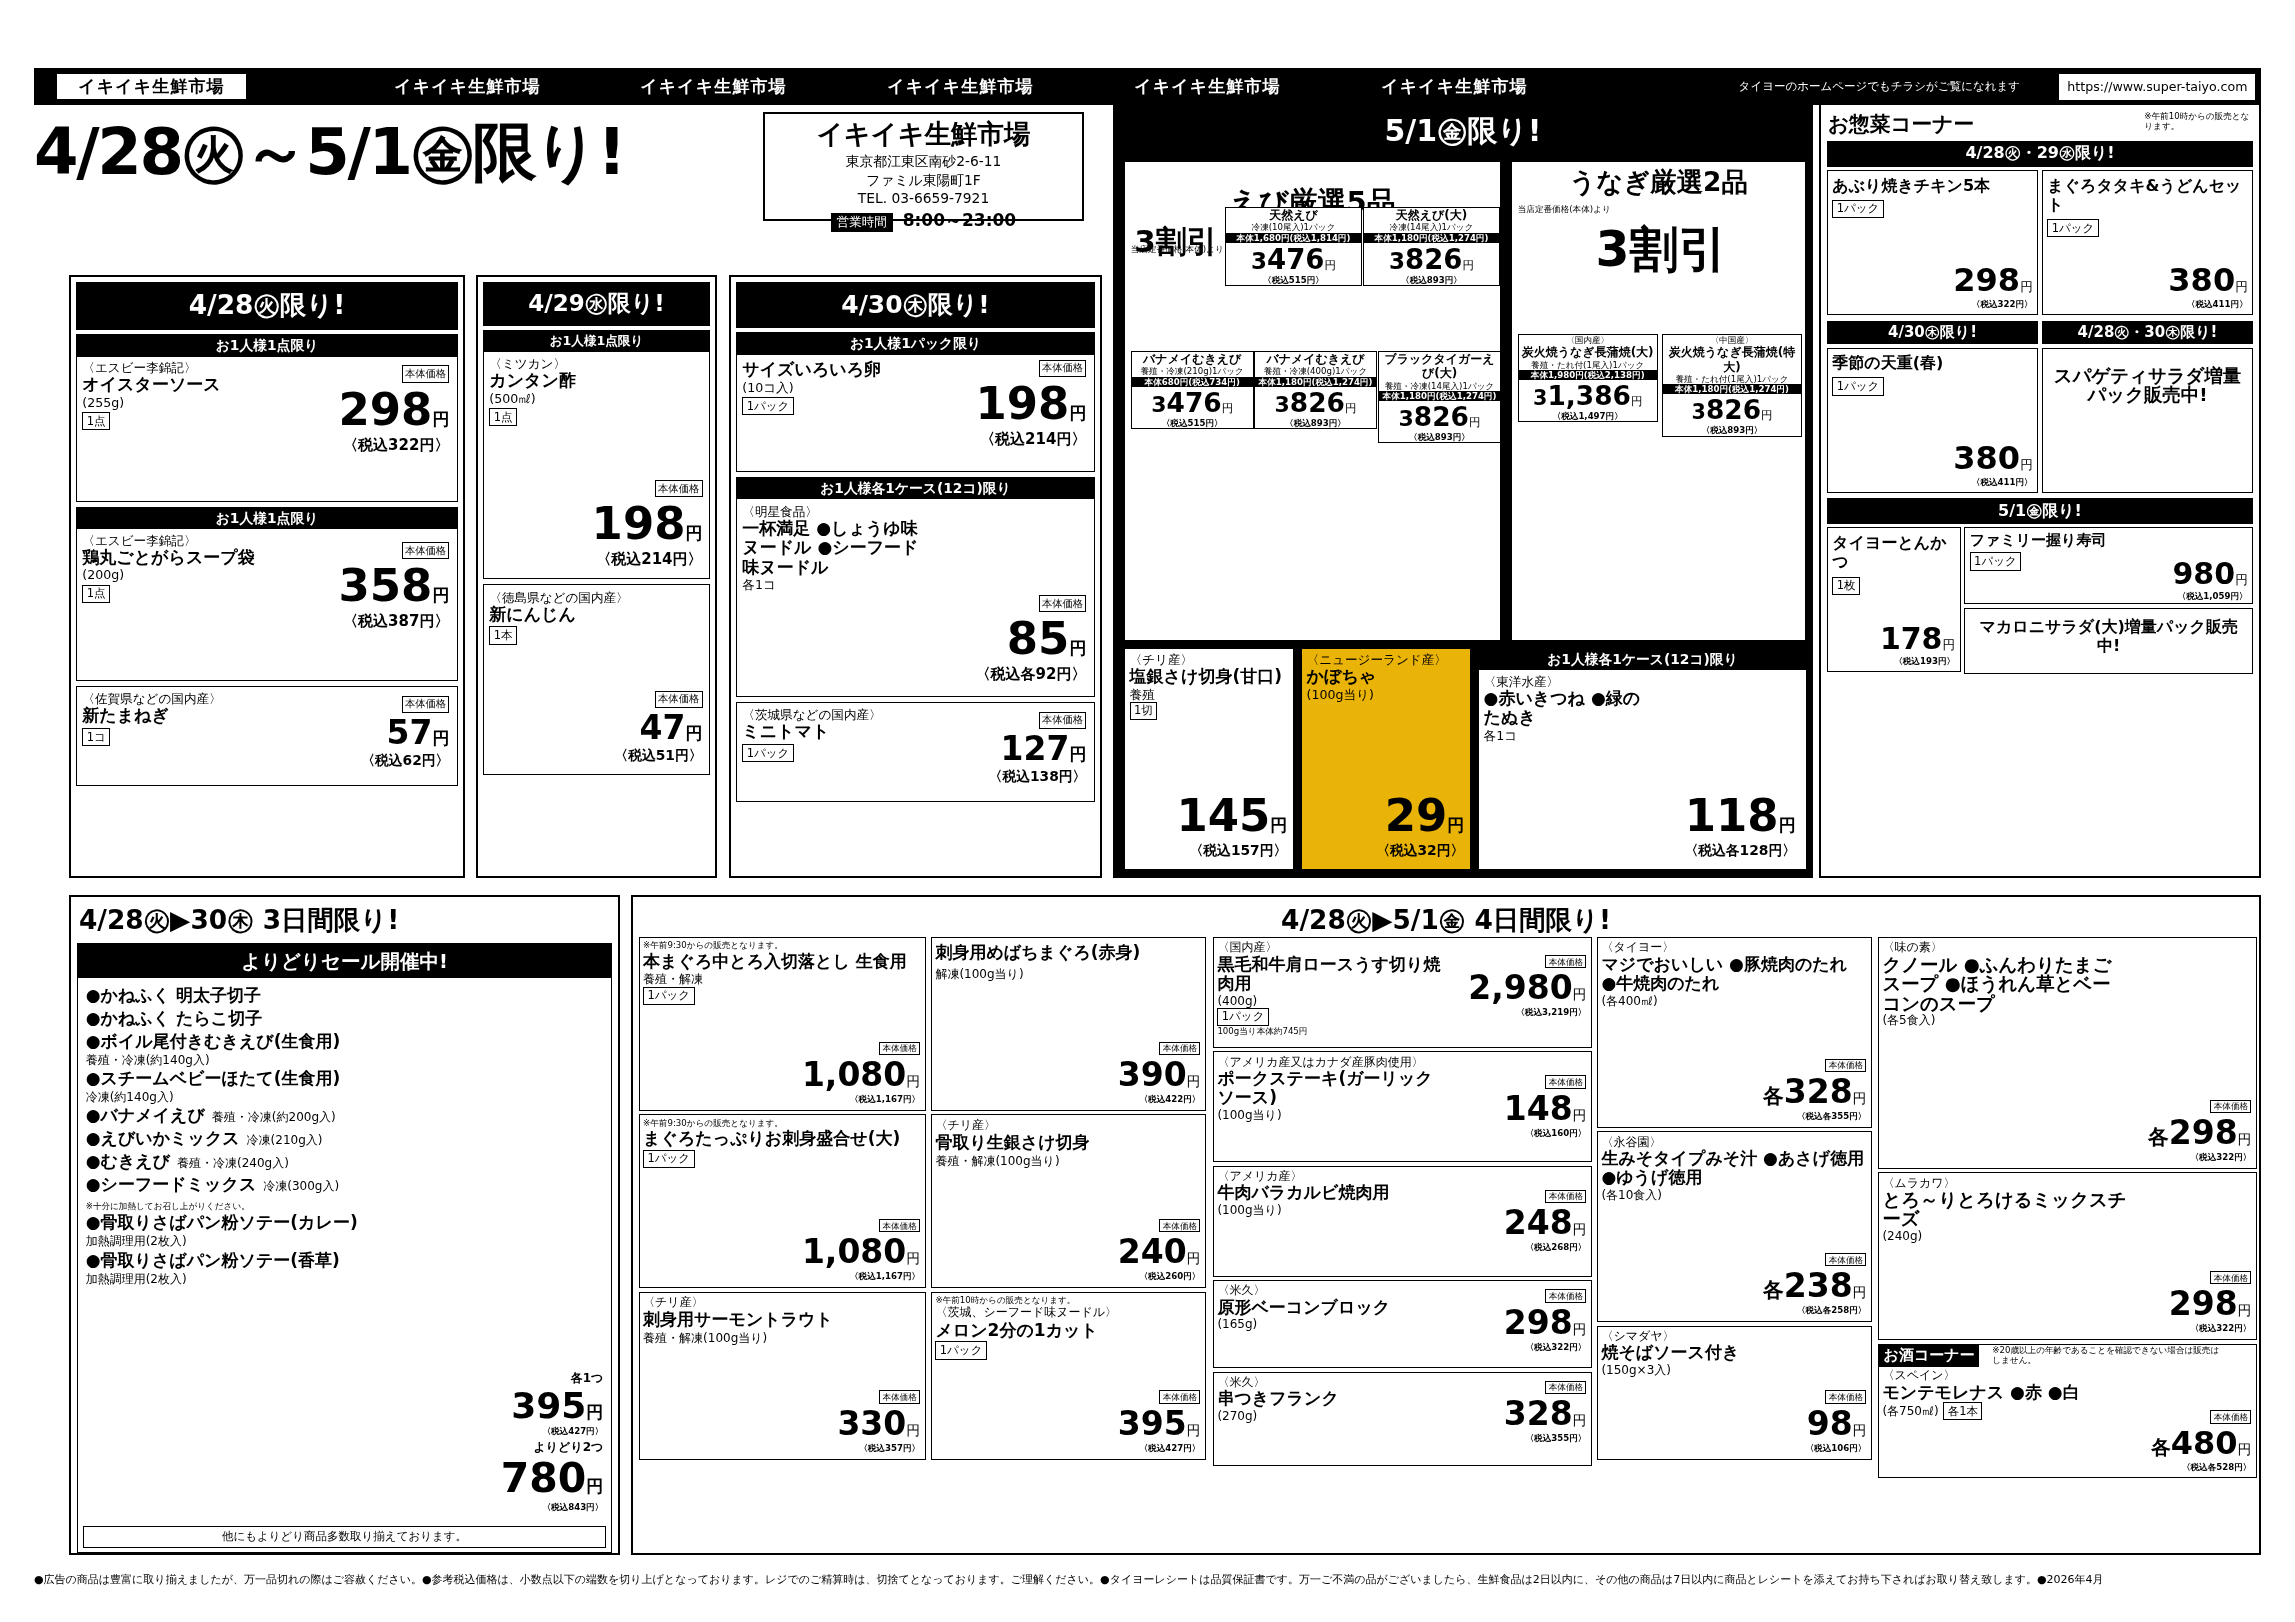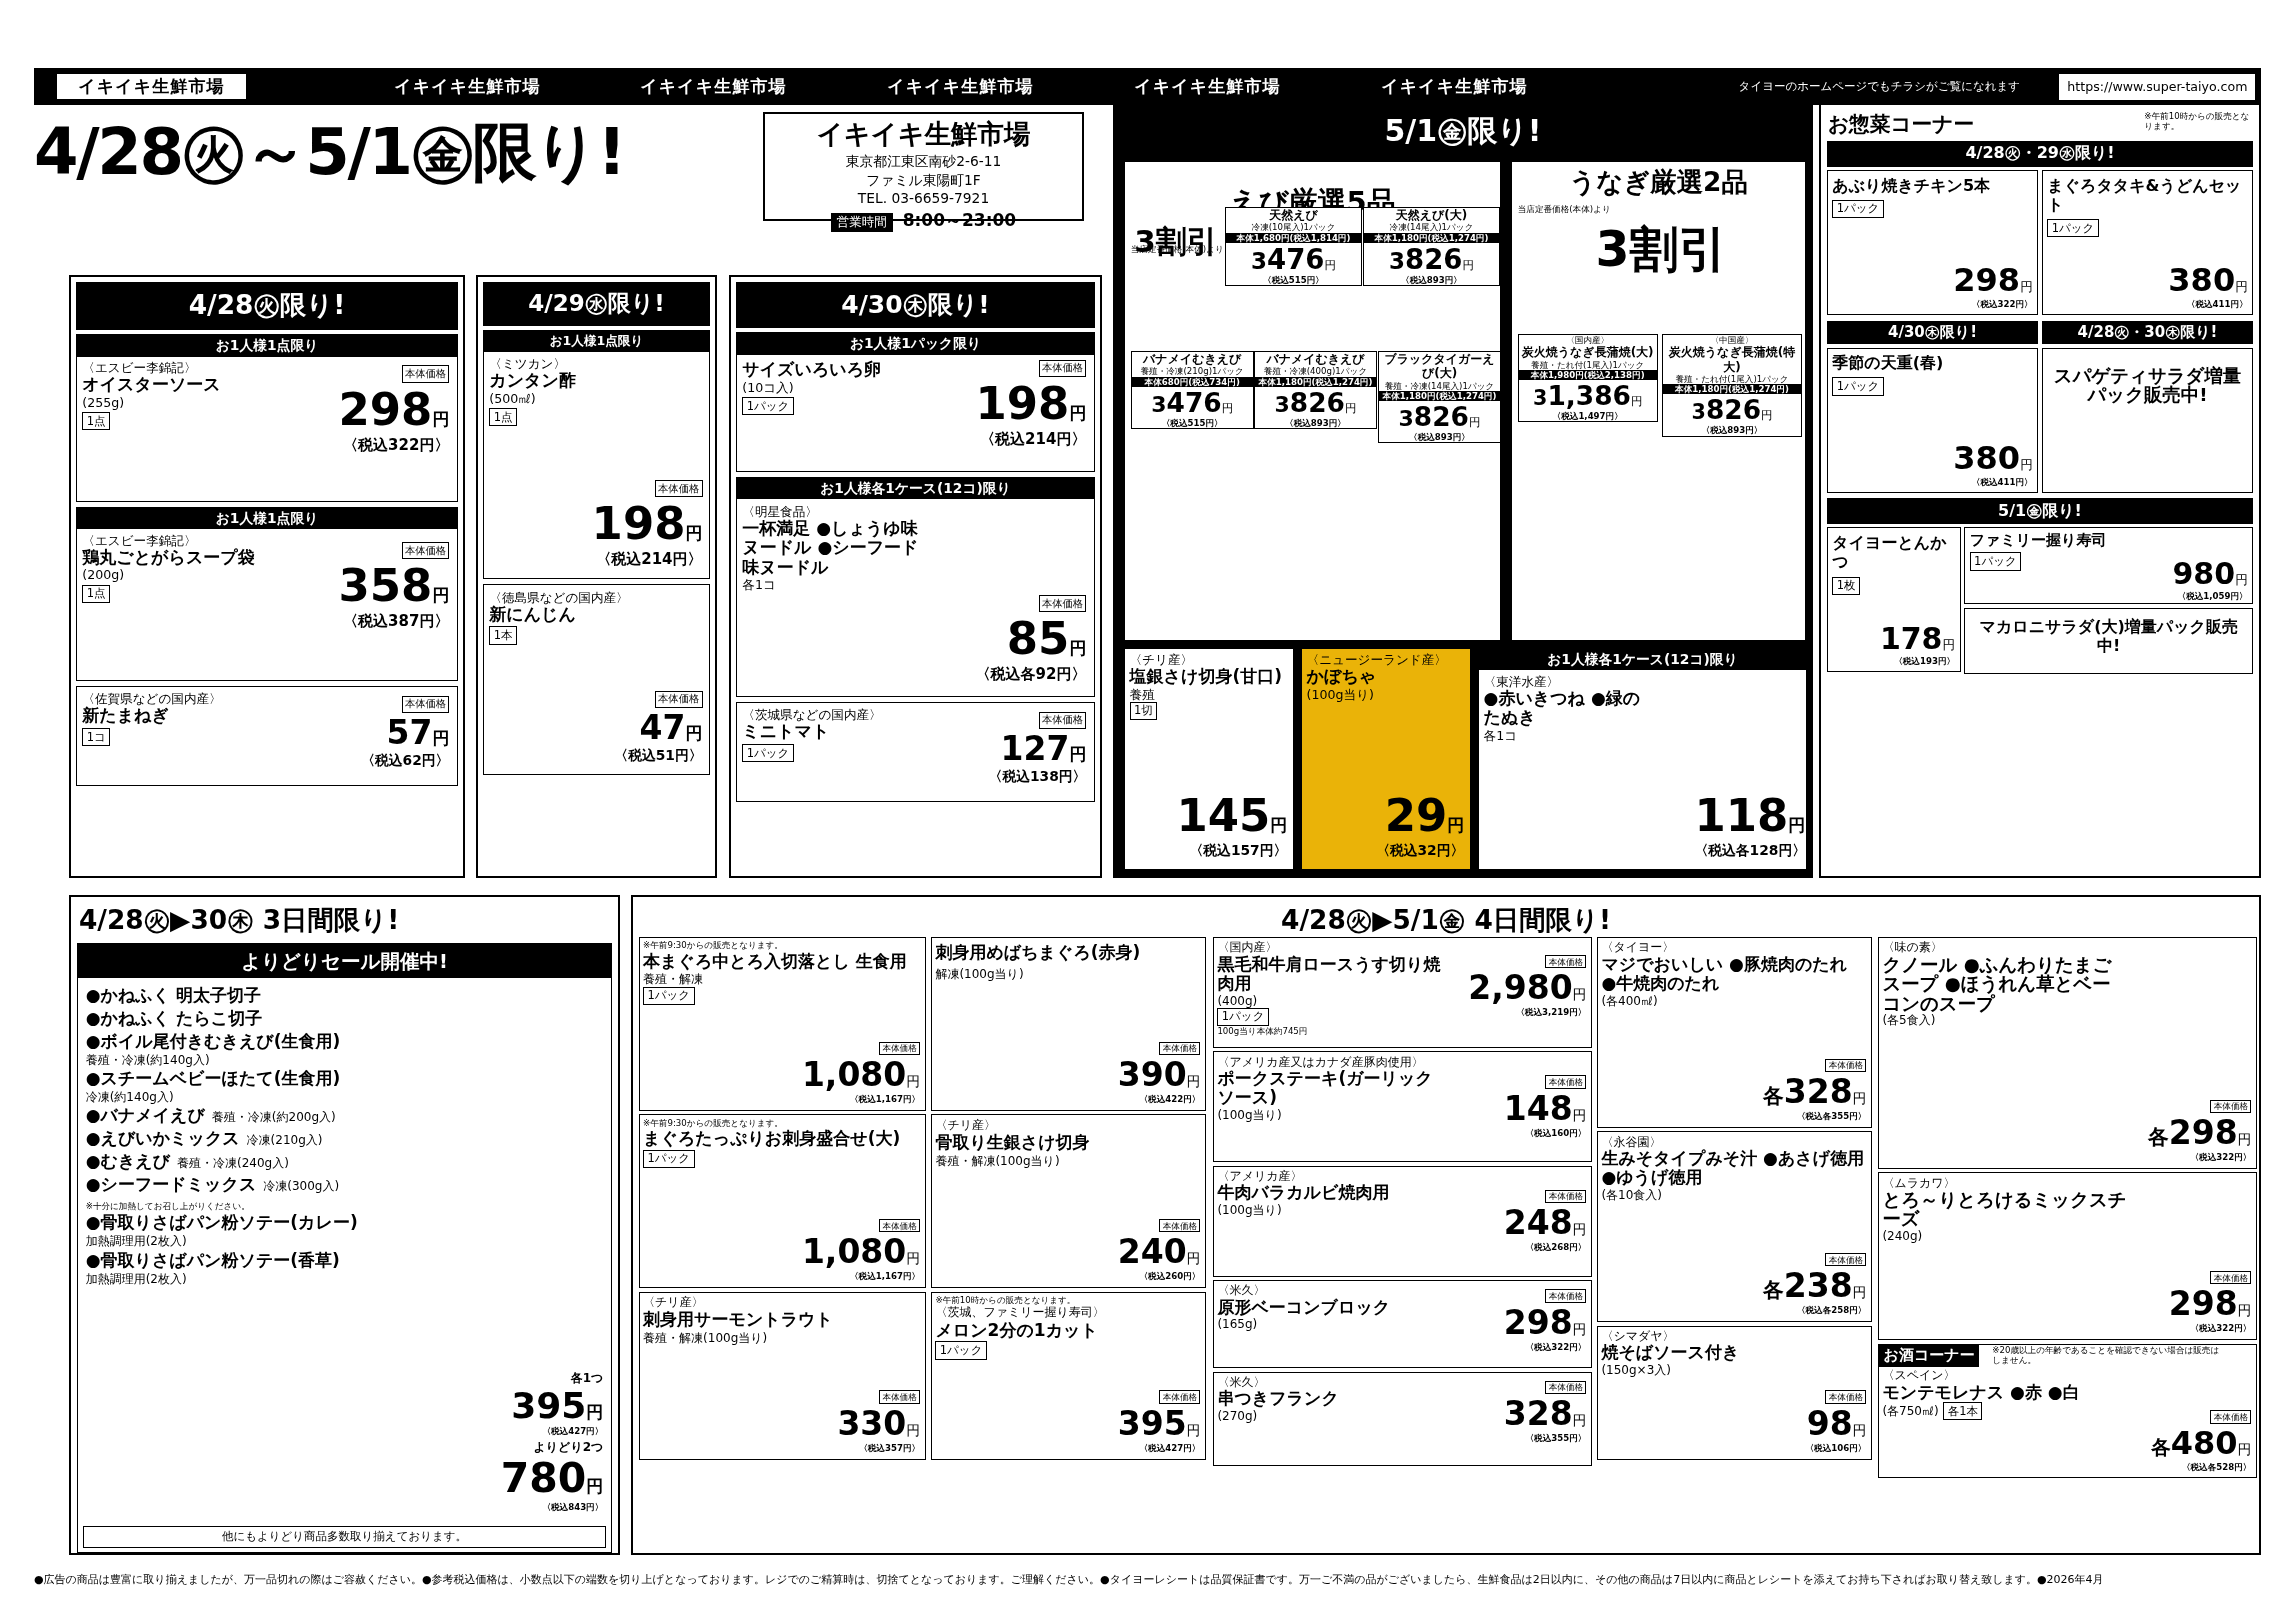--- a/index.html
+++ b/index.html
@@ -263,21 +263,21 @@
         <div><span class="bigp">29</span><span class="yen">円</span></div>
         <div class="tax b" style="font-size:13.8px;">〈税込32円〉</div>
       </div>
     </div>
 
     <div class="blk" style="left:362px;top:542px;width:331px;height:224px;background:#fff;border:2.3px solid #000;">
       <div class="blackband" style="font-size:13.8px;padding:1.7px 0;">お1人様各1ケース(12コ)限り</div>
       <div class="lbl" style="padding:3.4px 0 0 4.6px;">〈東洋水産〉</div>
       <div class="nm2" style="padding-left:4.6px;width:161px;">●赤いきつね ●緑のたぬき</div>
       <div class="lbl" style="padding-left:4.6px;">各1コ</div>
-      <div style="position:absolute;right:0;bottom:9.2px;text-align:left;">
+      <div style="position:absolute;right:10px;bottom:9.2px;text-align:center;">
         <div><span class="bigp">118</span><span class="yen">円</span></div>
         <div class="tax b" style="font-size:13.8px;">〈税込各128円〉</div>
       </div>
     </div>
   </div>
 
   <div class="blk panel" style="left:1819px;top:103px;width:442px;height:775px;">
     <div style="font-size:20.7px;font-weight:bold;padding:4.6px 0 0 6.9px;">お惣菜コーナー</div>
     <div class="tiny" style="position:absolute;right:5.7px;top:5.7px;width:109px;">※午前10時からの販売となります。</div>
 
@@ -432,21 +432,21 @@
         <div class="nm2" style="padding:1.1px 3.4px;font-size:17px;">骨取り生銀さけ切身</div>
         <div class="sub" style="padding-left:3.4px;">養殖・解凍(100g当り)</div>
         <div style="position:absolute;right:4.6px;bottom:5.7px;text-align:right;">
           <div class="tiny" style="border:1.1px solid #000;display:inline-block;padding:0.6px 2.3px;">本体価格</div>
           <div><span style="font-size:33px;font-weight:bold;">240</span><span style="font-size:13.8px;">円</span></div>
           <div class="tiny b">〈税込260円〉</div>
         </div>
       </div>
       <div class="cell" style="height:166px;margin-top:3.4px;position:relative;">
         <div class="tiny" style="padding:2.3px 3.4px 0;">※午前10時からの販売となります。</div>
-        <div class="sub" style="padding-left:3.4px;">〈茨城、ファミリー握り寿司〉</div>
+        <div class="sub" style="padding-left:3.4px;">〈茨城、シーフード味ヌードル〉</div>
         <div class="nm2" style="padding:1.1px 3.4px;font-size:17px;">メロン2分の1カット</div>
         <div style="padding-left:3.4px;"><span class="boxlab">1パック</span></div>
         <div style="position:absolute;right:4.6px;bottom:5.7px;text-align:right;">
           <div class="tiny" style="border:1.1px solid #000;display:inline-block;padding:0.6px 2.3px;">本体価格</div>
           <div><span style="font-size:33px;font-weight:bold;">395</span><span style="font-size:13.8px;">円</span></div>
           <div class="tiny b">〈税込427円〉</div>
         </div>
       </div>
     </div>
 

